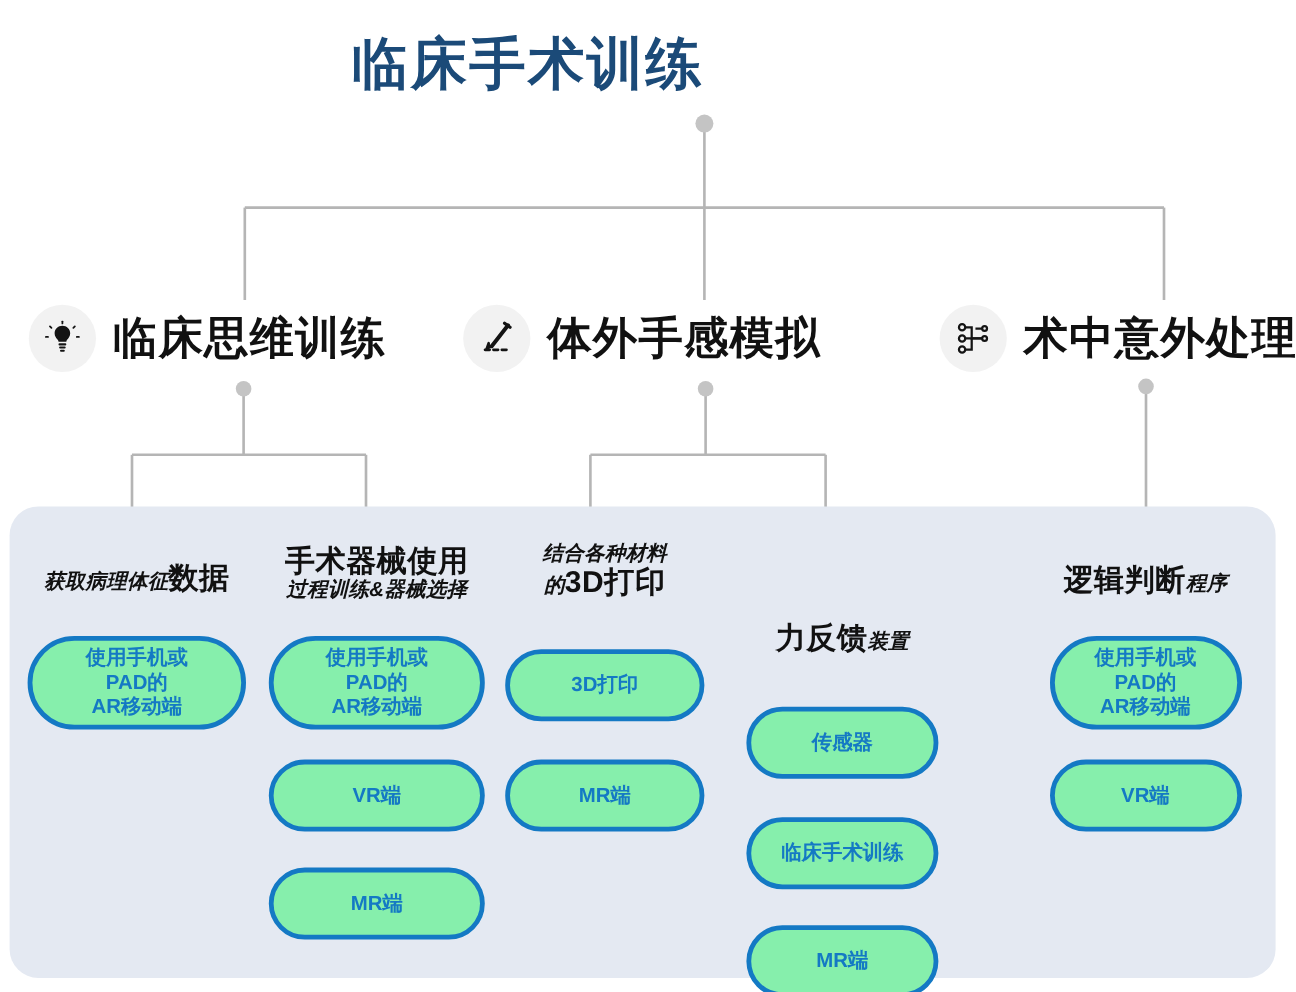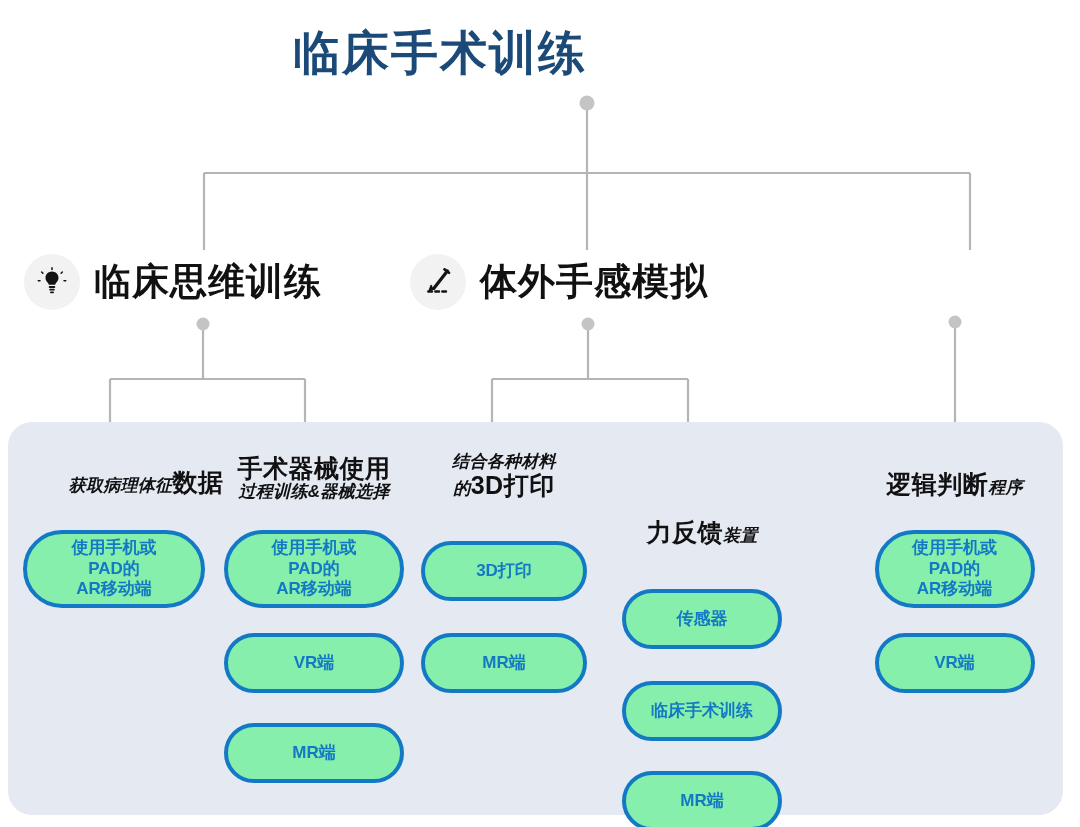--- a/index.html
+++ b/index.html
@@ -32,21 +32,21 @@
   .node{position:absolute;display:flex;align-items:center;z-index:3;}
   .node .bubble{
     width:56px;height:56px;border-radius:50%;background:#f2f2f2;
     display:flex;align-items:center;justify-content:center;flex:0 0 auto;
   }
   .node .nlabel{
     margin-left:14px;font-size:37px;font-weight:bold;color:#111111;
     white-space:nowrap;letter-spacing:1px;
   }
   #node-0{left:24px;top:254px;justify-content:center;}
-  #node-1{left:410px;top:254px;}
+  #node-1{left:386px;top:254px;}
   #node-2{left:783px;top:254px;}
 
   
   .cols{position:absolute;left:8px;top:422px;width:1055px;height:393px;z-index:3;}
   .col{position:absolute;top:0;height:393px;}
   .colhead{
     position:absolute;left:0;width:100%;
     text-align:center;color:#111111;line-height:1.12;
   }
   .h-big{font-size:25px;font-weight:bold;letter-spacing:0.5px;}
@@ -137,25 +137,42 @@
       <svg width="30" height="30" viewBox="0 0 24 24" fill="none" stroke="#141414" stroke-width="1.9" stroke-linecap="round">
         <path d="M19.5 3.2 L8.6 17.2" stroke-width="2.6"></path>
         <path d="M17.2 1.9 L20.8 4.6" stroke-width="2.2"></path>
         <path d="M8.6 17.2 L5.4 18.6 L6.6 15.2" stroke-width="1.8" fill="#141414"></path>
         <path d="M4.2 19.6 L19.4 19.6" stroke-width="1.9" stroke-dasharray="3 2.6"></path>
       </svg>
     </span>
     <span class="nlabel">体外手感模拟</span>
   </div>
 
+  <div class="node" id="node-2">
+    <span class="bubble">
+      <svg width="30" height="30" viewBox="0 0 24 24" fill="none" stroke="#141414" stroke-width="1.5">
+        <circle cx="4.6" cy="4.6" r="2.1"></circle>
+        <circle cx="4.6" cy="12" r="2.1"></circle>
+        <circle cx="4.6" cy="19.4" r="2.1"></circle>
+        <circle cx="19.6" cy="5.4" r="1.6"></circle>
+        <circle cx="19.6" cy="12" r="1.6"></circle>
+        <path d="M6.7 4.6 H11 V12 H18"></path>
+        <path d="M6.7 12 H18"></path>
+        <path d="M6.7 19.4 H11 V12"></path>
+        <path d="M11 6.6 H17.9" stroke-width="0"></path>
+        <path d="M13.5 5.4 H18"></path>
+      </svg>
+    </span>
+    <span class="nlabel">术中意外处理</span>
+  </div>
 
   <div class="cols">
 
     <div class="col" id="col-0">
-      <div class="colhead" style="top:46px;padding-left:32px;">
+      <div class="colhead" style="top:46px;">
         <span class="h-small">获取病理体征</span><span class="h-big">数据</span>
       </div>
       <div class="pill tall" style="top:108px;width:182px;">使用手机或
 PAD的
 AR移动端</div>
     </div>
 
     <div class="col" id="col-1">
       <div class="colhead" style="top:32px;">
         <div class="h-big">手术器械使用</div>

